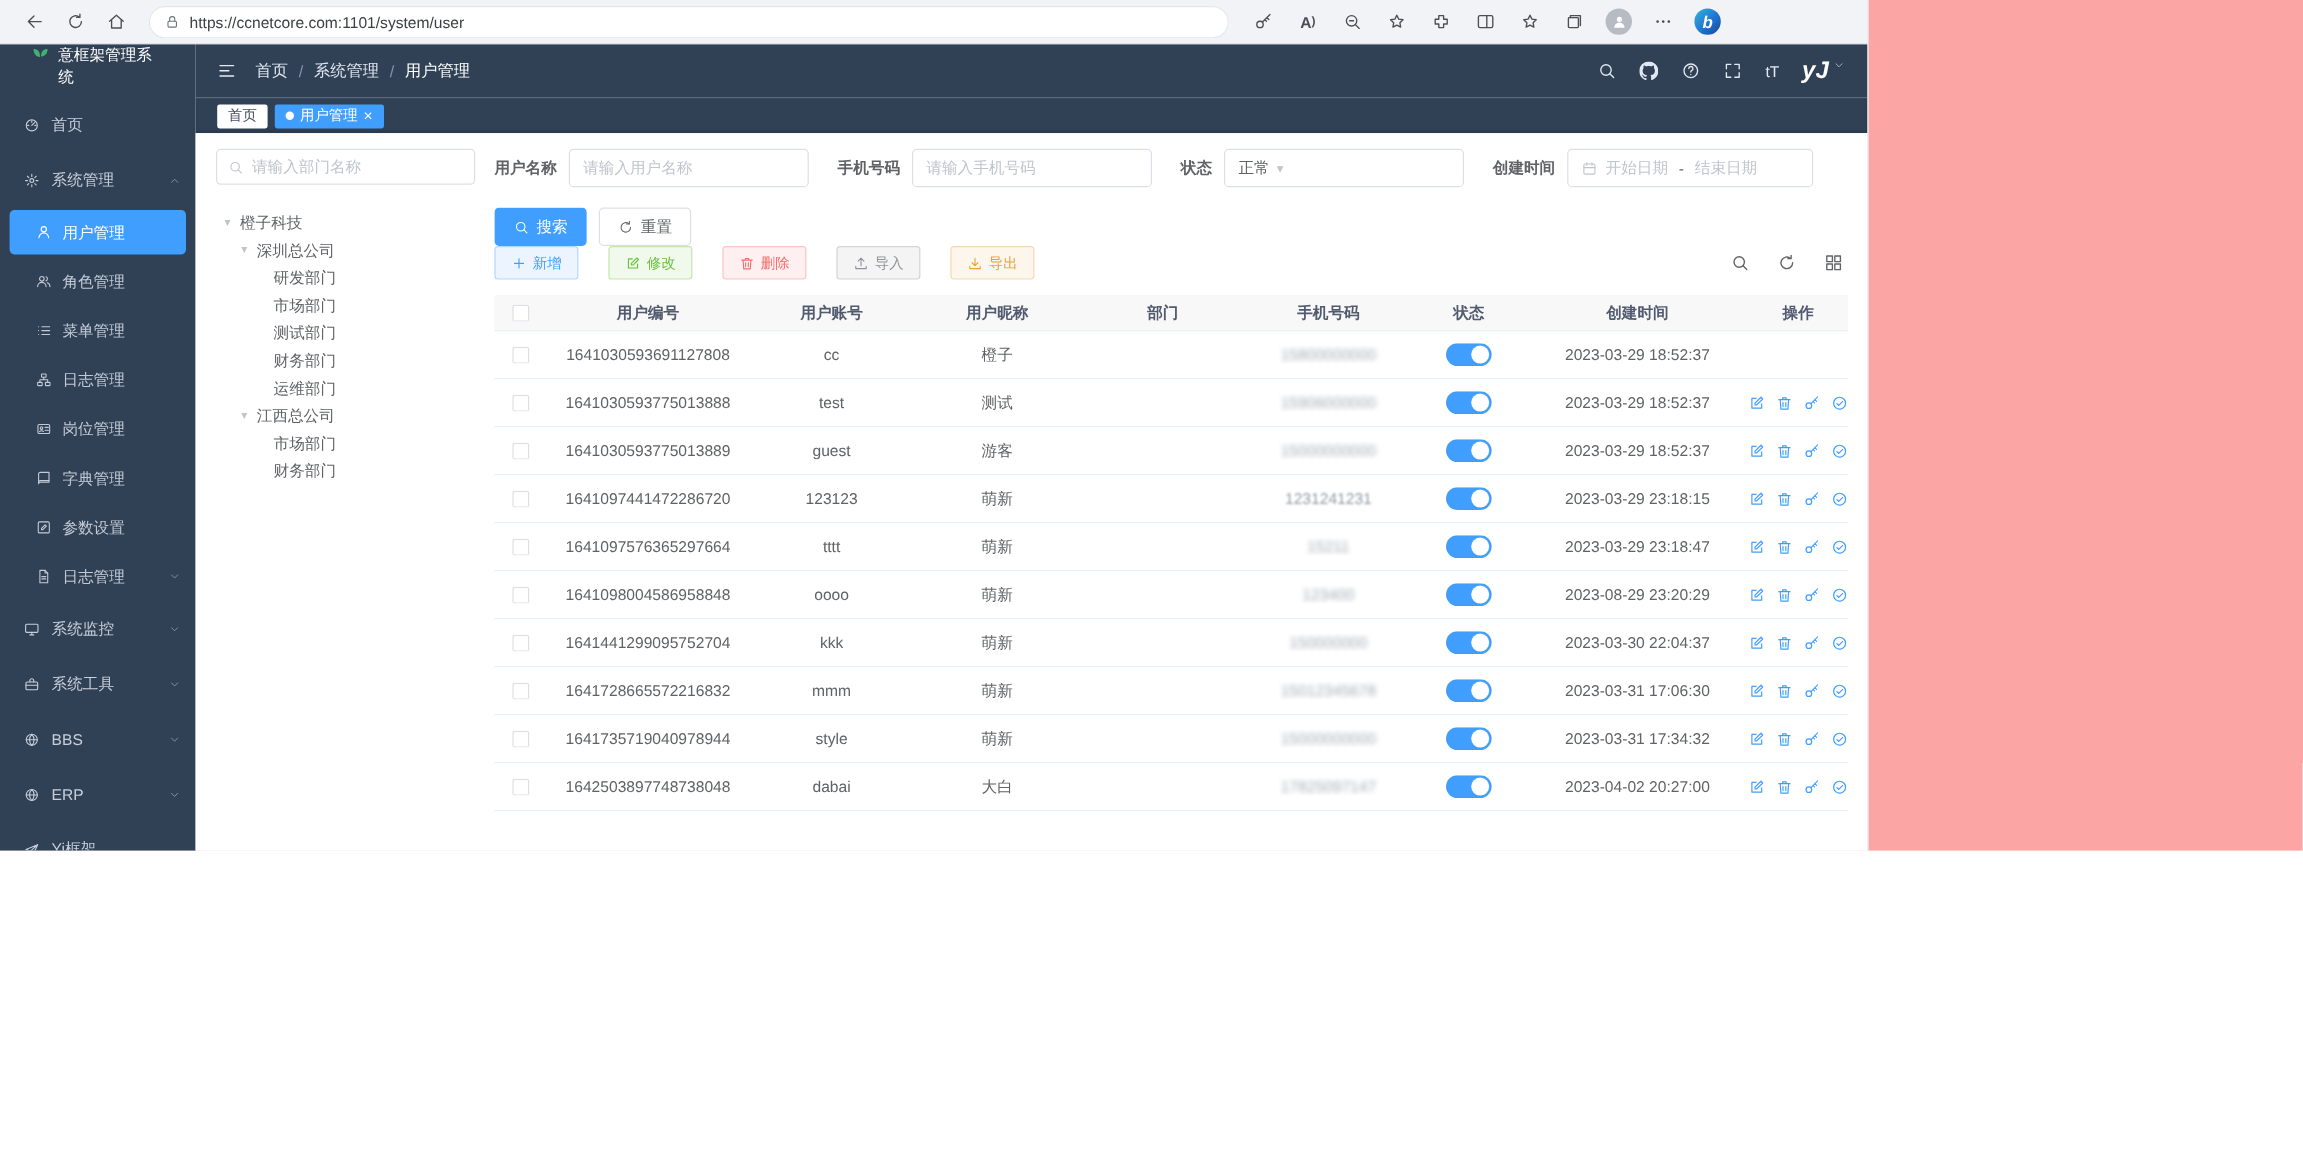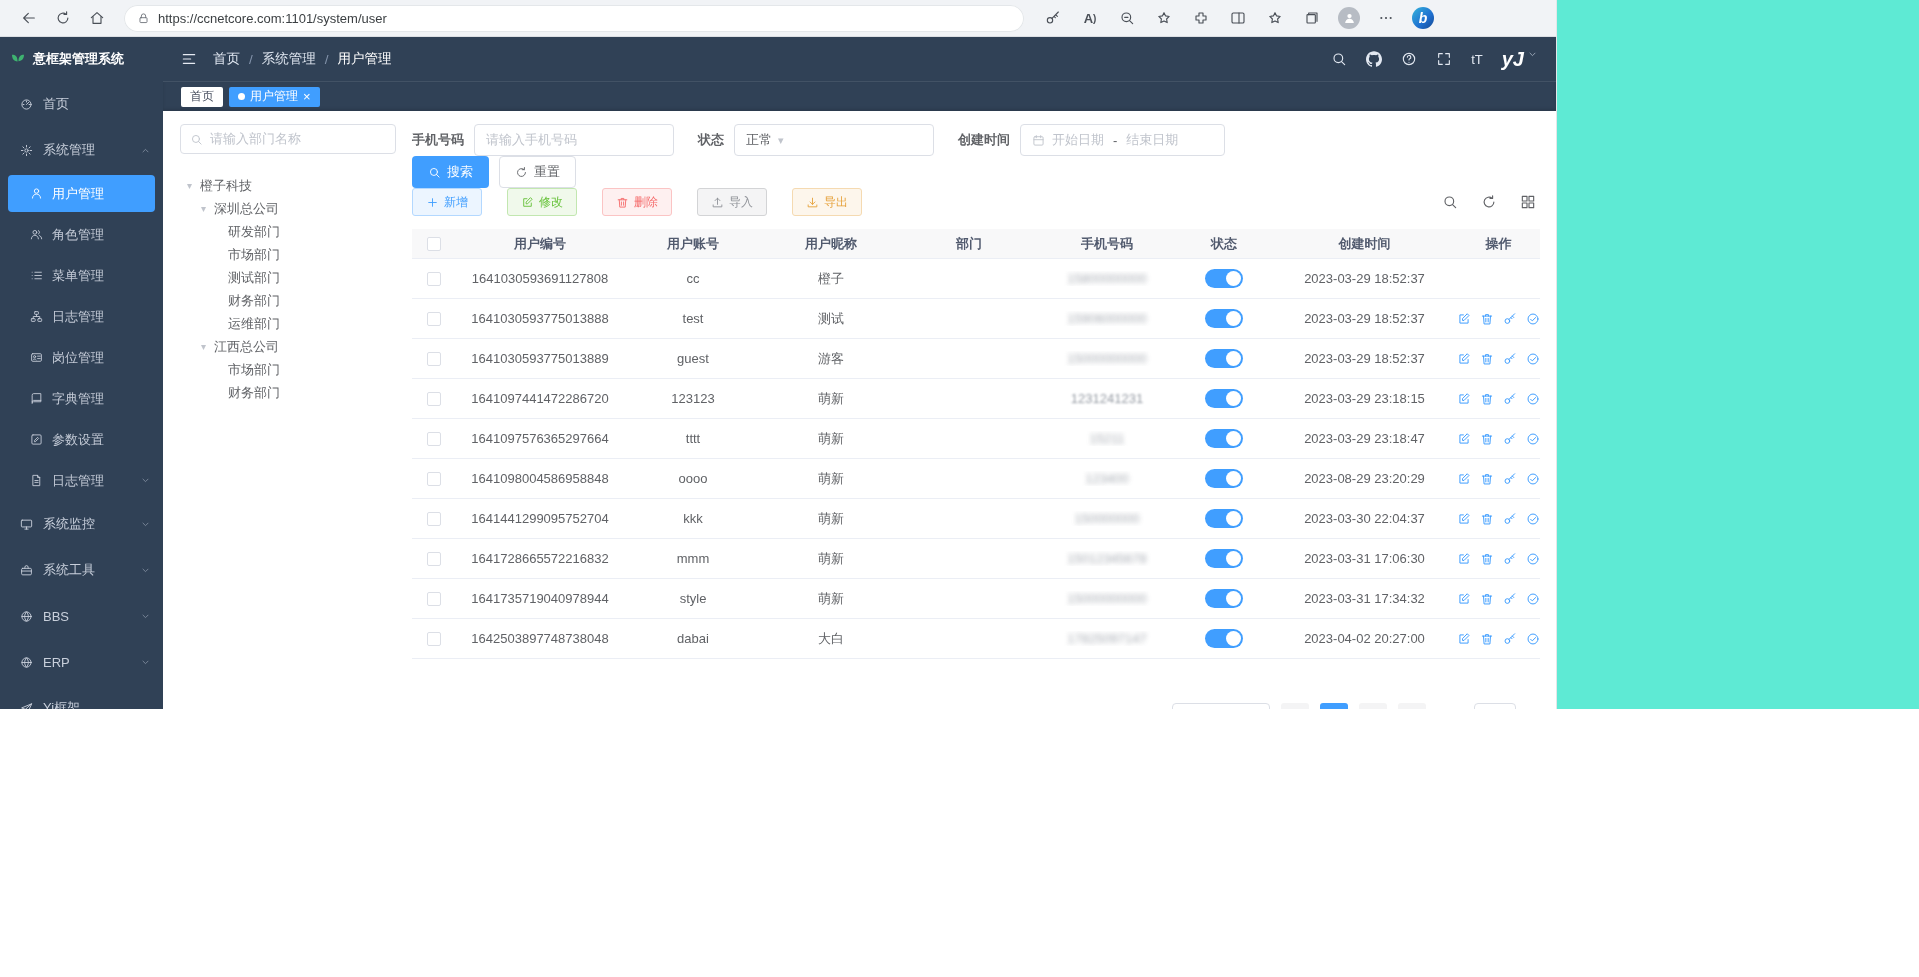--- a/index.html
+++ b/index.html
@@ -1,20 +1,20 @@
 <!DOCTYPE html>
 <html><head>
 <meta charset="utf-8">
 <style>
   *{margin:0;padding:0;box-sizing:border-box}
   html,body{background:#fff}
   body{font-family:"Liberation Sans","DejaVu Sans",sans-serif;font-size:13px;color:#606266}
   [data-interactable="true"]{cursor:pointer}
 
-  .screen{width:1919px;height:709px;position:relative;background:#5eead4;overflow:hidden}
+  .screen{width:1919px;height:709px;position:relative;background:#fca5a5;overflow:hidden}
   .bwindow{width:1557px;height:799px;display:flex;flex-direction:column;background:#fff;border-right:1px solid #e4e6e9;border-bottom:1px solid #e4e6e9}
 
   
   svg.ic{width:16px;height:16px;fill:none;stroke:currentColor;stroke-width:1.7;stroke-linecap:round;stroke-linejoin:round;display:block}
   svg.ic.fill{fill:currentColor;stroke:none}
   svg.ic.sm{width:13px;height:13px}
   svg.ic.xs{width:11px;height:11px}
 
   
   .chrome{height:37px;background:#f1f3f6;border-bottom:1px solid #dcdfe3;display:flex;align-items:center;padding:0 12px;flex:0 0 auto;color:#4a4f57}
@@ -24,21 +24,21 @@
   .chrome-right{display:flex;align-items:center;gap:7px;margin-left:14px}
   .chrome-right .cbtn{width:30px}
   .read-aloud{font-size:13px;font-weight:700;color:#4a4f57}
   .read-aloud i{font-style:normal;font-size:10px;vertical-align:super}
   .avatar{width:22px;height:22px;border-radius:50%;background:#b7bcc4;display:flex;align-items:center;justify-content:center;color:#fff;overflow:hidden}
   .bing{width:22px;height:22px;border-radius:50%;background:linear-gradient(135deg,#35b4dc 0%,#1e6fd0 60%,#16478f 100%);color:#fff;font-weight:800;font-style:italic;display:flex;align-items:center;justify-content:center;font-size:14px}
 
   
   .app{flex:1;display:flex;min-height:0}
   .sidebar{width:163px;flex:0 0 auto;background:#304156;color:#c8cfdb;display:flex;flex-direction:column;overflow:hidden}
-  .logo{height:44px;display:flex;align-items:center;gap:7px;padding:0 10px;color:#fff;font-weight:700;font-size:13px}
+  .logo{height:44px;display:flex;gap:7px;padding:0 26px;color:#fff;font-weight:400;font-size:13px}
   .leaf{color:#3eb370;width:20px;height:20px}
   .mi{height:46px;display:flex;align-items:center;gap:10px;padding:0 12px 0 20px;font-size:13px}
   .smi{height:41px;display:flex;align-items:center;gap:9px;padding:0 12px 0 30px;font-size:13px;color:#c3cad6}
   .smi.active{background:#409eff;color:#fff;margin:2px 8px;height:37px;border-radius:4px;padding-left:22px}
   .chev-right{margin-left:auto;color:#8a96a8}
   .chev.up{transform:rotate(180deg)}
 
   .main{flex:1;display:flex;flex-direction:column;min-width:0}
   .topbar{height:44px;background:#304156;display:flex;align-items:center;padding:0 18px;color:#e6ebf3;flex:0 0 auto}
   .hamb{color:#e6ebf3;margin-right:16px;display:flex;align-items:center}
@@ -75,21 +75,21 @@
   .f-item{display:flex;align-items:center;gap:10px;white-space:nowrap}
   .f-label{font-weight:700;color:#606266}
   .inputbox{width:200px;height:32px;border:1px solid #dcdfe6;border-radius:4px;background:#fff;display:flex;align-items:center;gap:6px;padding:0 11px;overflow:hidden}
   .ph{color:#c0c4cc;white-space:nowrap}
   .selectbox{justify-content:flex-start;color:#606266}
   .caret{color:#c0c4cc;font-size:11px}
   .daterange{width:205px;gap:7px;color:#c0c4cc}
   .daterange .ic{color:#c0c4cc}
   .daterange .dsep{color:#606266;margin:0 2px}
 
-  .btnrow{display:flex;gap:10px;align-items:center}
+  .btnrow{margin-top:17px;display:flex;gap:10px;align-items:center}
   .btn{height:32px;padding:0 15px;border-radius:4px;font-size:13px;display:inline-flex;align-items:center;gap:6px;border:1px solid transparent}
   .btn-primary{background:#409eff;color:#fff}
   .btn-plain{background:#fff;border-color:#dcdfe6;color:#606266}
 
   .toolbar{display:flex;gap:25px;align-items:center}
   .btn-sm{height:28px;padding:0 13px;font-size:12px;border-radius:3px;display:inline-flex;align-items:center;gap:5px;border:1px solid}
   .b-add{color:#409eff;background:#ecf5ff;border-color:#b3d8ff}
   .b-edit{color:#67c23a;background:#f0f9eb;border-color:#c2e7b0}
   .b-del{color:#f56c6c;background:#fef0f0;border-color:#fbc4c4}
   .b-imp{color:#909399;background:#f4f4f5;border-color:#d3d4d6}
@@ -582,20 +582,26 @@
             <div class="tnode lvl3" data-interactable="true">
                   <span data-interactable="false">财务部门</span>
                 </div>
           </div>
         </div>
 
         <div class="grid-panel" data-interactable="false">
 
           <div class="filters" data-interactable="false">
             <div class="f-item">
+              <span class="f-label" data-interactable="false">用户名称</span>
+              <div class="inputbox" data-interactable="true">
+                <span class="ph" data-interactable="false">请输入用户名称</span>
+              </div>
+            </div>
+            <div class="f-item">
               <span class="f-label" data-interactable="false">手机号码</span>
               <div class="inputbox" data-interactable="true">
                 <span class="ph" data-interactable="false">请输入手机号码</span>
               </div>
             </div>
             <div class="f-item">
               <span class="f-label" data-interactable="false">状态</span>
               <div class="inputbox selectbox" data-interactable="true">
                 <span data-interactable="false">正常</span>
                 <span class="caret" data-interactable="false">▾</span>

